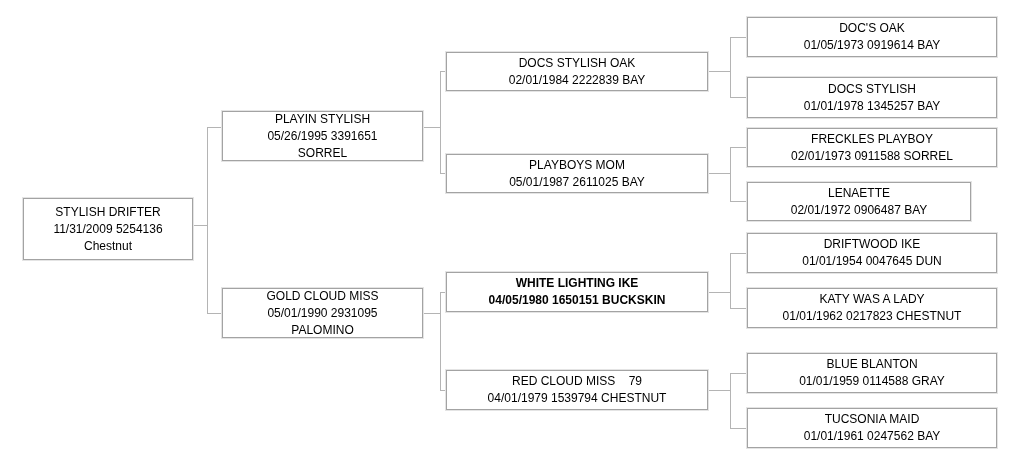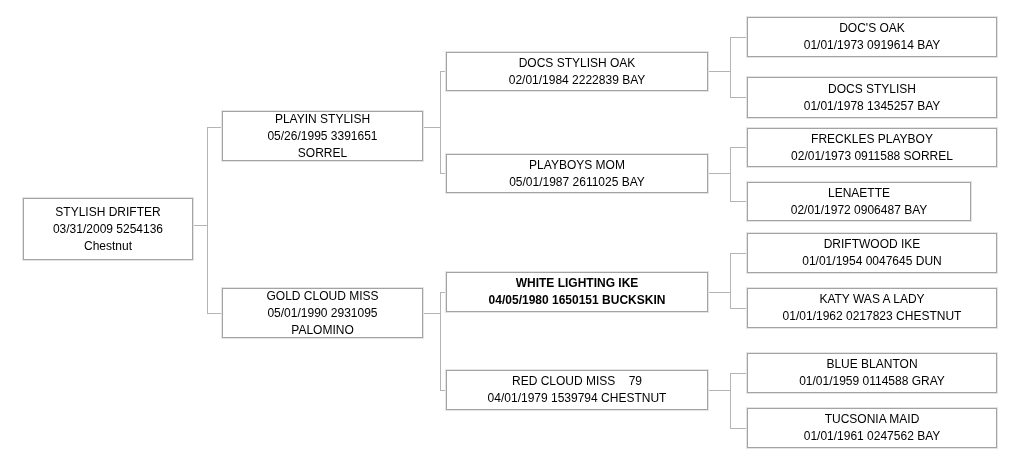--- a/index.html
+++ b/index.html
@@ -59,21 +59,21 @@
     <path d="M423,127 H440 M440,71 V173 M440,71 H446 M440,173 H446"></path>
     <path d="M423,313 H440 M440,292 V390 M440,292 H446 M440,390 H446"></path>
     <path d="M708,71 H730 M730,37 V97 M730,37 H747 M730,97 H747"></path>
     <path d="M708,173 H730 M730,147 V201 M730,147 H747 M730,201 H747"></path>
     <path d="M708,292 H730 M730,253 V308 M730,253 H747 M730,308 H747"></path>
     <path d="M708,390 H730 M730,373 V428 M730,373 H747 M730,428 H747"></path>
   </svg>
 
   <div class="node" id="n-subject">
     <div class="name">STYLISH DRIFTER</div>
-    <div class="info">03/31/2009 5254136</div>
+    <div class="info">11/31/2009 5254136</div>
     <div class="coat">Chestnut</div>
   </div>
 
   <div class="node" id="n-sire">
     <div class="name">PLAYIN STYLISH</div>
     <div class="info">05/26/1995 3391651</div>
     <div class="coat">SORREL</div>
   </div>
 
   <div class="node" id="n-dam">
@@ -97,21 +97,21 @@
     <div class="info">04/05/1980 1650151 BUCKSKIN</div>
   </div>
 
   <div class="node" id="n-dd">
     <div class="name">RED CLOUD MISS    79</div>
     <div class="info">04/01/1979 1539794 CHESTNUT</div>
   </div>
 
   <div class="node" id="n-sss">
     <div class="name">DOC'S OAK</div>
-    <div class="info">01/01/1973 0919614 BAY</div>
+    <div class="info">01/05/1973 0919614 BAY</div>
   </div>
 
   <div class="node" id="n-ssd">
     <div class="name">DOCS STYLISH</div>
     <div class="info">01/01/1978 1345257 BAY</div>
   </div>
 
   <div class="node" id="n-sds">
     <div class="name">FRECKLES PLAYBOY</div>
     <div class="info">02/01/1973 0911588 SORREL</div>

